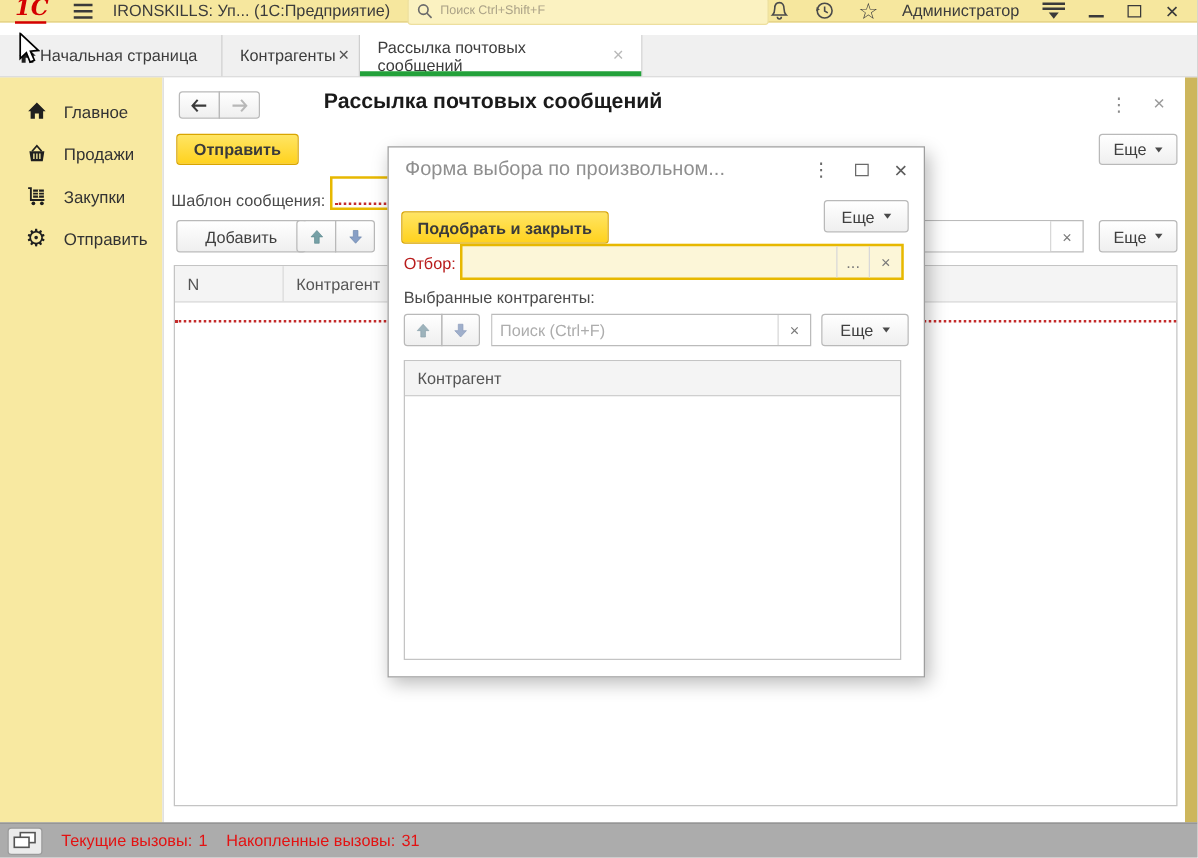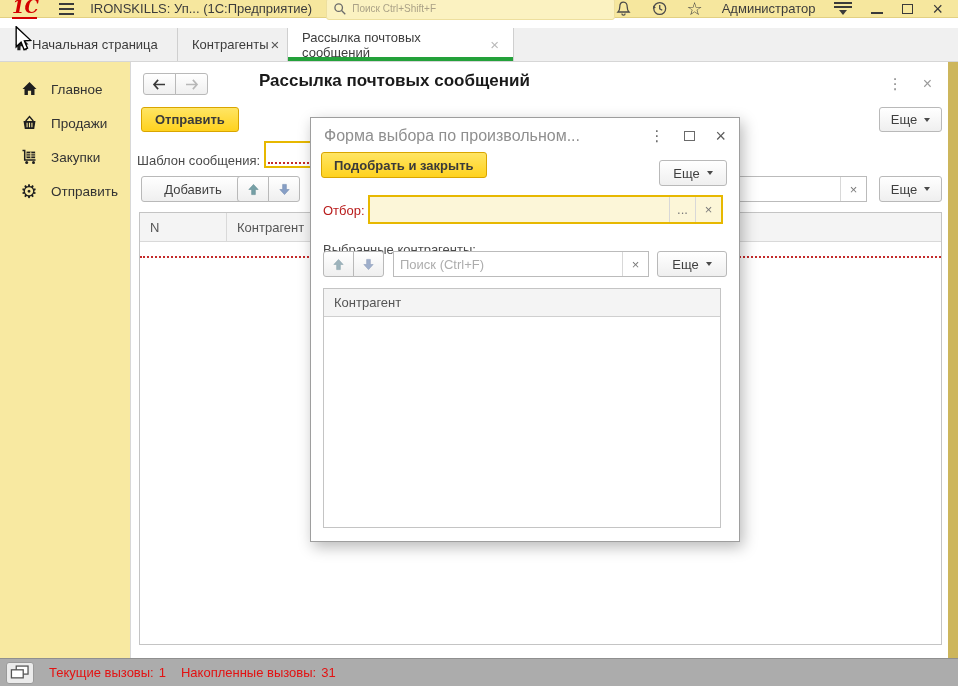--- a/index.html
+++ b/index.html
@@ -111,29 +111,29 @@
   .row-dotted { height:16px; border-bottom:2px dotted var(--required_dotted,#C42B2B); }
 
   
   .dialog { position:absolute; left:310px; top:117px; width:430px; height:425px; background:#fff;
     border:1px solid #9E9E9E; box-shadow:3px 5px 14px rgba(0,0,0,0.28); z-index:10; }
   .dlg-titlebar { height:36px; display:flex; align-items:center; padding:0 13px; }
   .dlg-title { flex:1; font-size:16px; color:#8F8F8F; white-space:nowrap; overflow:hidden; }
   .dlg-icons { display:flex; align-items:center; gap:20px; }
   .dlg-max { width:11px; height:10px; border:1.5px solid #6A6A6A; }
   .dlg-close { font-size:18px; color:#5E5E5E; line-height:1; }
-  .dlg-pick { position:absolute; left:10px; top:34px; height:26px; padding:0 12px; }
+  .dlg-pick { position:absolute; left:10px; top:51px; height:26px; padding:0 12px; }
   .dlg-more-top { position:absolute; right:12px; top:42px; width:68px; height:26px; }
   .dlg-filter-label { position:absolute; left:12px; top:78px; height:28px; display:flex;
     align-items:center; font-size:13px; color:#b91c1c; }
   .dlg-filter { position:absolute; left:57px; top:77px; width:355px; height:29px;
     border:2px solid var(--field_border_yellow,#E7B800);
     background:var(--field_fill_yellow,#FCF6D8); display:flex; }
   .dlg-filter .fill { flex:1; }
-  .dlg-selected { position:absolute; left:12px; top:124px; font-size:13px; color:#4A4A4A; }
+  .dlg-selected { position:absolute; left:12px; top:112px; font-size:13px; color:#4A4A4A; }
   .dlg-updown { position:absolute; left:12px; top:133px; }
   .dlg-updown .ud-btn { width:31px; }
   .dlg-search { position:absolute; left:82px; top:133px; width:256px; height:26px;
     border:1px solid #BBBBBB; display:flex; background:#fff; }
   .dlg-search input { flex:1; border:none; outline:none; font-size:13px; font-family:inherit;
     padding:0 6px; color:#444; min-width:0; }
   .dlg-search input::placeholder { color:#ADADAD; }
   .dlg-more-list { position:absolute; right:12px; top:133px; width:70px; height:26px; }
   .dlg-table { position:absolute; left:12px; top:170px; width:398px; height:240px;
     border:1px solid #C4C4C4; background:#fff; }

